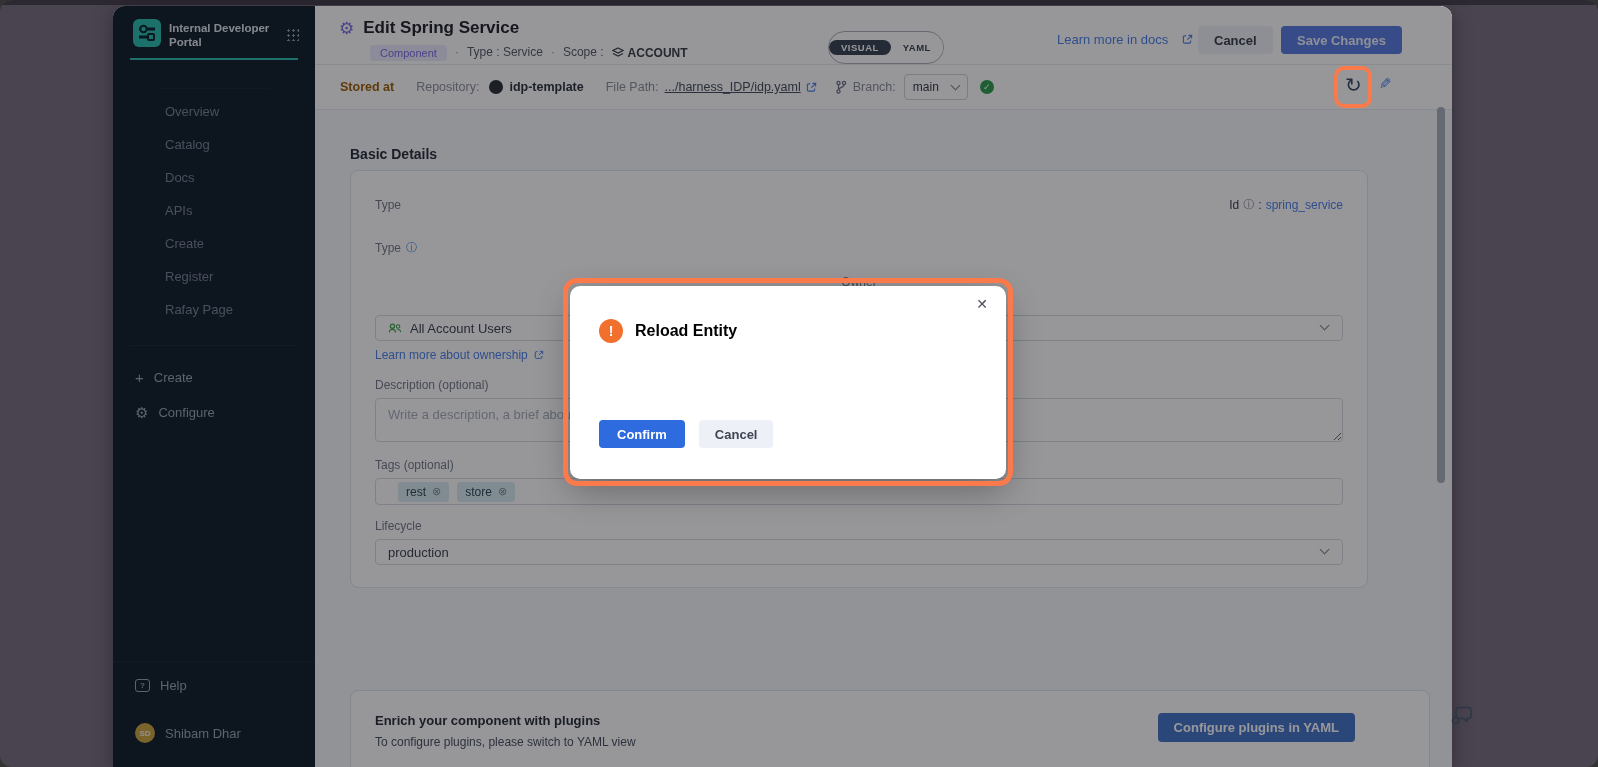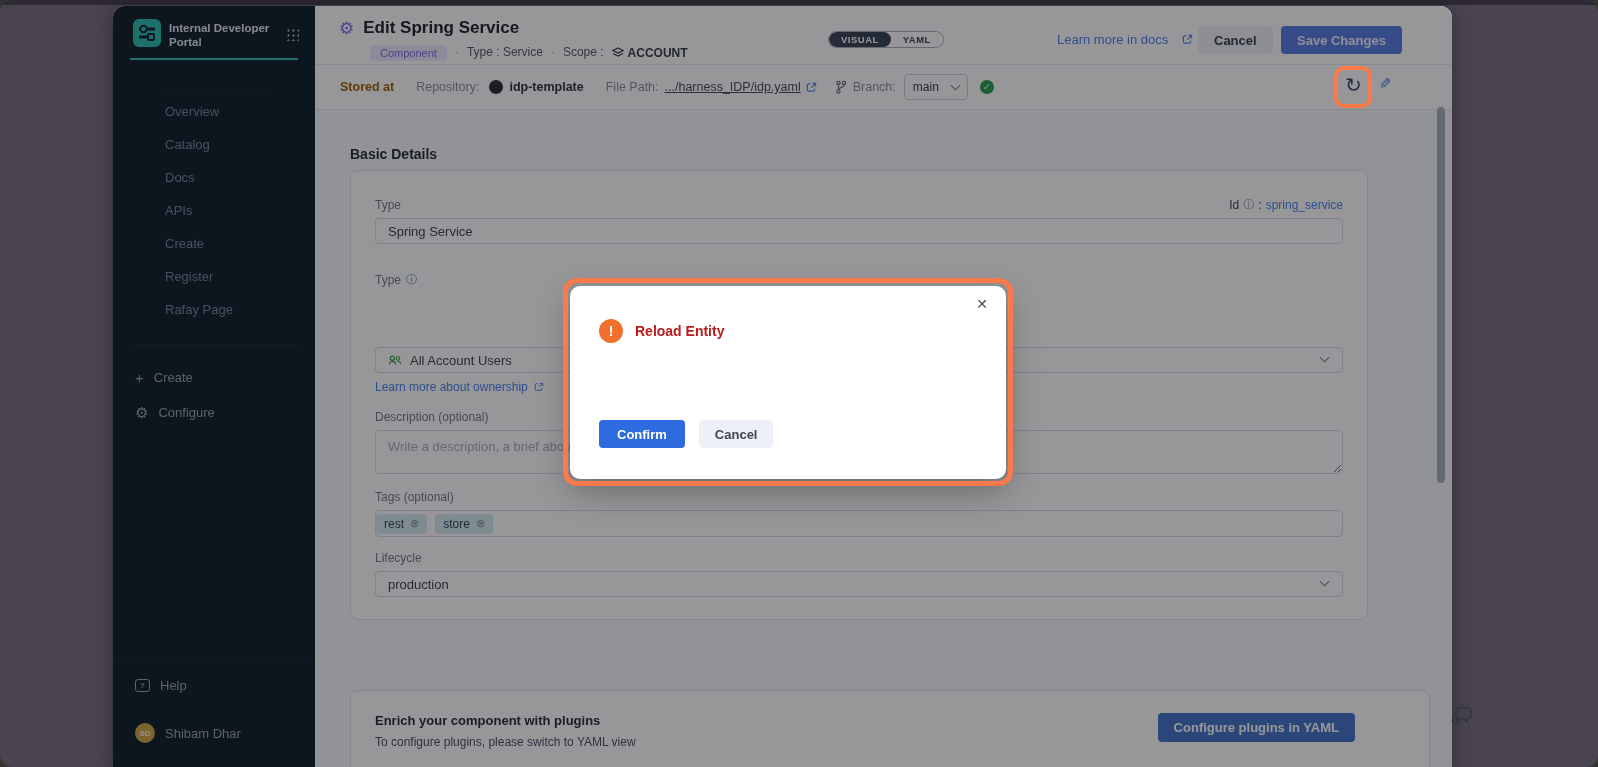--- a/index.html
+++ b/index.html
@@ -35,21 +35,21 @@
   
   .main{position:absolute; left:202px; right:0; top:0; bottom:0;}
   .hdr{position:absolute; left:0; right:0; top:0; height:58px; background:var(--panel);}
   .title-row{position:absolute; left:24px; top:12px; display:flex; align-items:center; gap:9px;}
   .gear-hdr{color:#7a6ee6; font-size:17px; line-height:17px;}
   .page-title{font-size:17px; font-weight:700; color:#23232e;}
   .badge-row{position:absolute; left:55px; top:39px; display:flex; gap:8px; font-size:12px; color:#555c68;}
   .badge{background:var(--badgebg); color:var(--badgetext); font-size:11px; padding:2px 10px; border-radius:4px;}
   .dot{color:#9aa0a8;}
   .scope-strong{font-weight:700; color:#3a4048; display:flex; align-items:center; gap:4px;}
-  .toggle{position:absolute; left:513px; top:25px; display:flex; border:1px solid #a9aeb8; border-radius:999px; overflow:hidden; height:17px; cursor:pointer;}
+  .toggle{position:absolute; left:513px; top:25px; display:flex; border:1px solid #a9aeb8; border-radius:999px; overflow:hidden; height:33px; cursor:pointer;align-items:center;}
   .toggle .seg{font-size:9.5px; font-weight:700; letter-spacing:.5px; padding:2px 12px; display:flex; align-items:center;}
   .seg-visual{background:#3b4654; color:#fff; border-radius:999px;}
   .seg-yaml{color:#3b4350; background:var(--panel);}
   .docs-link{position:absolute; left:742px; top:26px; font-size:13px; color:var(--link); display:flex; gap:14px; align-items:center; cursor:pointer;}
   .btn{border:none; border-radius:4px; font-size:13px; cursor:pointer; font-family:inherit;}
   .btn-cancel-hdr{position:absolute; left:883px; top:20px; height:28px; padding:0 16px; background:#f0f1f4; color:#3a404c; font-weight:700;}
   .btn-save{position:absolute; left:966px; top:20px; height:28px; padding:0 16px; background:var(--save); color:#eef1fb; font-weight:700;}
   .stored{position:absolute; left:0; right:0; top:58px; height:46px; background:var(--panel);
      border-top:1px solid #e9ebef; border-bottom:1px solid #e9ebef; display:flex; align-items:center; padding-left:25px; font-size:12.5px;}
   .stored .strong{color:#a16207; font-weight:700;}
@@ -78,40 +78,40 @@
   .id-line .id-val{color:var(--link);}
   .tinput{margin-top:6px; height:26px; width:100%; border:1px solid #d6dae1; border-radius:4px; background:var(--panel);
      font-size:13px; color:#3d4452; padding:0 12px; display:flex; align-items:center; position:relative; font-family:inherit;}
   input.tinput{display:block; line-height:24px;}
   .sel .caret{position:absolute; right:14px; top:9px;}
   .owner-ic{width:14px; height:12px; margin-right:8px;}
   .mini-link{margin-top:7px; font-size:12px; color:var(--link); display:flex; gap:6px; align-items:center; cursor:pointer; width:fit-content;}
   textarea.tarea{margin-top:6px; width:100%; height:44px; border:1px solid #d6dae1; border-radius:4px; font-size:13px;
      color:#3d4452; padding:8px 12px; font-family:inherit; background:var(--panel);}
   textarea.tarea::placeholder{color:#a6adb8;}
-  .chips{margin-top:6px; height:27px; border:1px solid #d6dae1; border-radius:4px; display:flex; align-items:center; gap:8px; padding:0 0;}
+  .chips{margin-top:6px; height:27px; border:1px solid #d6dae1; border-radius:4px; display:flex; align-items:center; gap:8px; padding:0 22px;}
   .chip{background:var(--chipbg); color:var(--chiptext); border-radius:3px; font-size:12px; padding:3px 8px; display:flex; gap:6px; align-items:center;}
   .chip .x{color:#7c8a90; cursor:pointer; font-size:11px;}
   .mt24{margin-top:28px;} .mt20{margin-top:20px;flex-direction:column;} .mt16{margin-top:16px;} .mt12{margin-top:12px;} .mt14{margin-top:14px;}
   .plugins{position:absolute; left:35px; top:580px; width:1080px; height:110px; background:var(--panel); border:1px solid var(--border);
      border-radius:8px; padding:22px 24px; }
   .plug-title{font-size:13px; font-weight:700; color:#2a2f3a;}
   .plug-sub{font-size:12px; color:#4a5160; margin-top:7px;}
   .btn-plug{position:absolute; right:74px; top:22px; height:29px; padding:0 16px; background:#4675c8; color:#fff; font-weight:700;}
   .scroll-thumb{position:absolute; left:1324px; top:101px; width:8px; height:376px; border-radius:4px; background:#aab0b8;}
   
   .dim{position:absolute; inset:0; background:rgba(6,8,14,0.42); z-index:50;}
   .modal-ring{position:absolute; left:450px; top:272px; width:450px; height:208px; border:5px solid var(--orange); border-radius:14px; z-index:70; pointer-events:none;}
   .modal{position:absolute; left:457px; top:280px; width:436px; height:193px; background:#fff; border-radius:10px; z-index:60;
      box-shadow:0 12px 34px rgba(0,0,0,.3);}
   .modal-close{position:absolute; right:18px; top:10px; font-size:14px; color:#4a4f5a; cursor:pointer;}
   .modal-head{position:absolute; left:29px; top:33px; display:flex; align-items:center; gap:12px;}
   .warn-ic{width:24px; height:24px; border-radius:50%; background:var(--warn); color:#fff; font-weight:700; font-size:14px;
      display:flex; align-items:center; justify-content:center;}
-  .modal-title{font-size:14px; font-weight:700; color:#b91c1c;}
+  .modal-title{font-size:16px; font-weight:700; color:#000000;}
   .modal-body{position:absolute; left:29px; top:75px; width:390px; font-size:13px; line-height:20px; color:#667083;}
   .modal-btns{position:absolute; left:29px; top:134px; display:flex; gap:14px;}
   .btn-confirm{height:28px; padding:0 18px; background:var(--primary); color:#fff; font-weight:700;}
   .btn-cancel{height:28px; padding:0 16px; background:#eef0f7; color:#3f4553; font-weight:700;}
   .reload-ring{position:absolute; left:1221px; top:60px; width:38px; height:42px; border:4px solid var(--orange); border-radius:10px; z-index:70; pointer-events:none;}
   .chat-bubble{position:absolute; left:1451px; top:705px; z-index:80; cursor:pointer;}
 </style>
 </head>
 <body>
 
@@ -236,21 +236,20 @@
         <div class="card">
           <div class="row-split">
             <span class="f-label">Type</span>
             <span class="id-line">
               <span>Id</span>
               <span class="info-ic info-gray">ⓘ</span>
               <span>:</span>
               <span class="id-val">spring_service</span>
             </span>
           </div>
-          <input class="tinput" readonly="" value="Spring Service" style="">
 
           <div class="f-label mt24">
             <span>Type</span>
             <span class="info-ic">ⓘ</span>
           </div>
 
           <div class="f-label mt20">
             <span>Owner</span>
             <span class="info-ic">ⓘ</span>
           </div>

